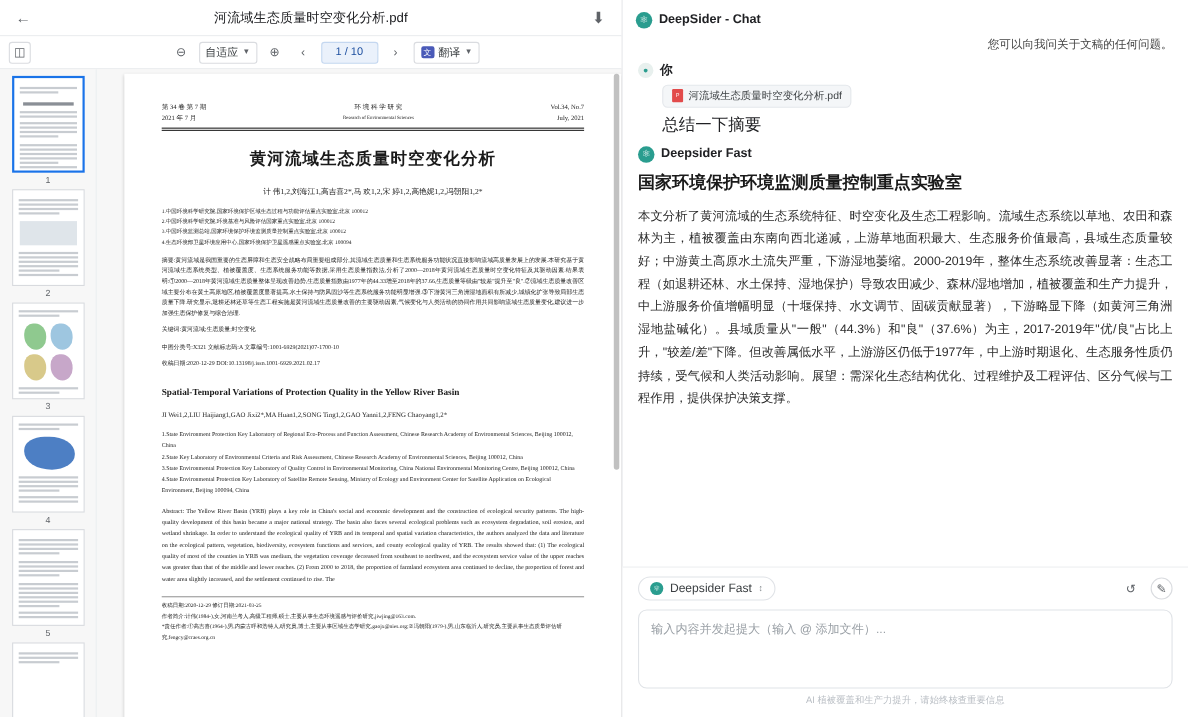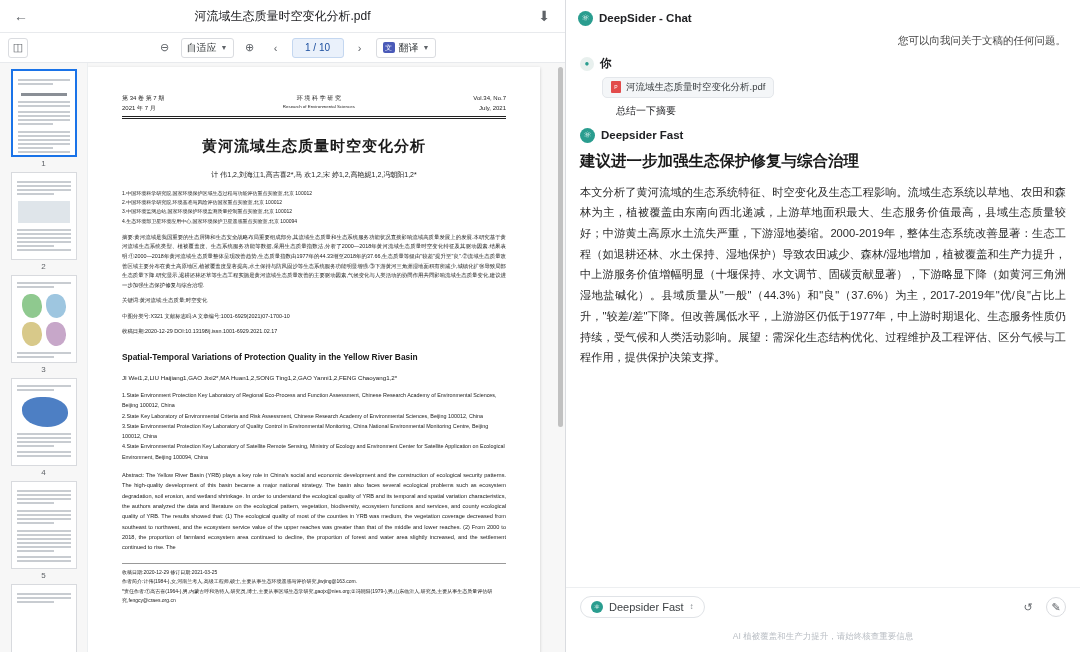--- a/index.html
+++ b/index.html
@@ -102,21 +102,21 @@
   }
   .thumb.active { border: 2px solid #1a73e8; }
   .thumb-num { font-size: 8px; color: #5f6368; margin-top: 2px; }
   .tl { position: absolute; background: #c8ccd1; height: 1.5px; left: 5px; right: 5px; }
   .tl.short { right: 22px; }
   .tl.title { height: 3px; background: #8a8f96; left: 8px; right: 8px; }
   .timg { position: absolute; left: 6px; right: 6px; background: #dfe5ea; }
   .tmap { position:absolute; border-radius: 40% 50% 45% 55%; }
 
   
-  .page-area { flex: 1; overflow: hidden; display: flex; justify-content: flex-start; padding-top: 4px; position: relative; }
+  .page-area { flex: 1; overflow: hidden; display: flex; justify-content: flex-end; padding-top: 4px; position: relative; font-family: Liberation Serif, serif; }
   .page {
     width: 452px; height: 606px; background: #fff;
     box-shadow: 0 1px 3px rgba(0,0,0,.18);
     padding: 26px 34px 0 34px;
     font-size: 5.2px; color: #1a1a1a; line-height: 1.7;
     overflow: hidden;
   }
   .jhdr { display: flex; justify-content: space-between; font-size: 6px; color: #222; }
   .jhdr .mid { text-align: center; }
   .jrule { border-top: 1px solid #222; margin: 3px 0 1px 0; }
@@ -167,21 +167,21 @@
   .file-chip {
     display: inline-flex; align-items: center; gap: 5px;
     background: #f4f6f8; border: 1px solid #e4e7eb; border-radius: 5px;
     padding: 3px 8px; font-size: 9.5px; color: #3c4043;
     margin-left: 22px; margin-bottom: 6px;
   }
   .pdf-badge {
     width: 10px; height: 12px; background: #e24b4b; border-radius: 1px;
     color: #fff; font-size: 5px; display:flex; align-items:center; justify-content:center;
   }
-  .user-text { font-size: 10px; color: #202124; margin-left: 36px; }
+  .user-text { font-size: 15px; color: #202124; margin-left: 22px; }
 
   .ans-title {
     font-size: 15.5px; font-weight: bold; color: #1a1a1a;
     margin: 8px 0 10px 0;
   }
   .ans-body {
     font-size: 11.2px; line-height: 1.85; color: #2b2b2b; text-align: justify;
   }
 
   
@@ -437,35 +437,36 @@
           <span>河流域生态质量时空变化分析.pdf</span>
         </div>
         <div class="user-text">总结一下摘要</div>
       </div>
 
       <div class="msg">
         <div class="msg-head">
           <div class="ds-logo">⚛</div>
           <div class="msg-name">Deepsider Fast</div>
         </div>
-        <div class="ans-title">建议进一步加强生态保护修复与综合治理</div>
+        <div class="ans-title">国家环境保护环境监测质量控制重点实验室</div>
         <div class="ans-body">本文分析了黄河流域的生态系统特征、时空变化及生态工程影响。流域生态系统以草地、农田和森林为主，植被覆盖由东南向西北递减，上游草地面积最大、生态服务价值最高，县域生态质量较好；中游黄土高原水土流失严重，下游湿地萎缩。2000-2019年，整体生态系统改善显著：生态工程（如退耕还林、水土保持、湿地保护）导致农田减少、森林/湿地增加，植被覆盖和生产力提升，中上游服务价值增幅明显（十堰保持、水文调节、固碳贡献显著），下游略显下降（如黄河三角洲湿地盐碱化）。县域质量从"一般"（44.3%）和"良"（37.6%）为主，2017-2019年"优/良"占比上升，"较差/差"下降。但改善属低水平，上游游区仍低于1977年，中上游时期退化、生态服务性质仍持续，受气候和人类活动影响。展望：需深化生态结构优化、过程维护及工程评估、区分气候与工程作用，提供保护决策支撑。</div>
       </div>
 
     </div>
 
     <div class="composer">
       <div class="composer-top">
         <div class="model-pill">
           <span class="ds-logo" style="width:12px;height:12px;font-size:7px">⚛</span>
           <span>Deepsider Fast</span>
           <span class="updown">↕</span>
         </div>
         <div class="sp"></div>
         <div class="cicon">↺</div>
         <div class="cicon ring">✎</div>
       </div>
+      <div class="input-box">输入内容并发起提大（输入 @ 添加文件）...</div>
       <div class="disclaimer">AI 植被覆盖和生产力提升，请始终核查重要信息</div>
     </div>
 
 
   </div>
 </div>
 
 </body></html>

